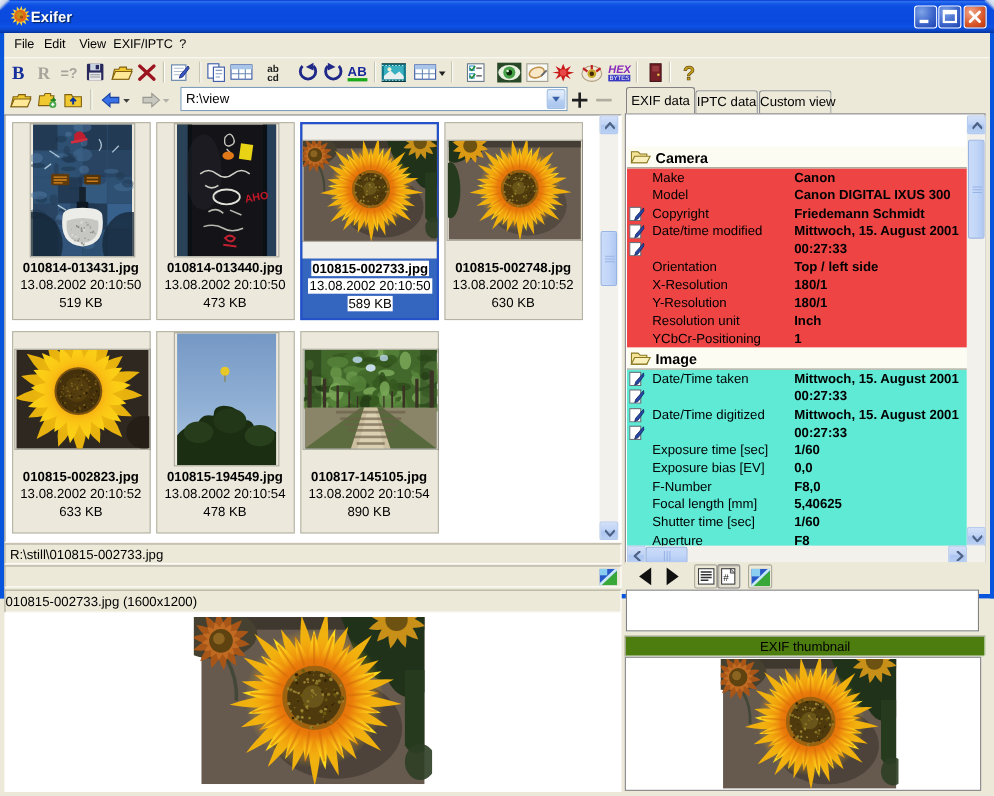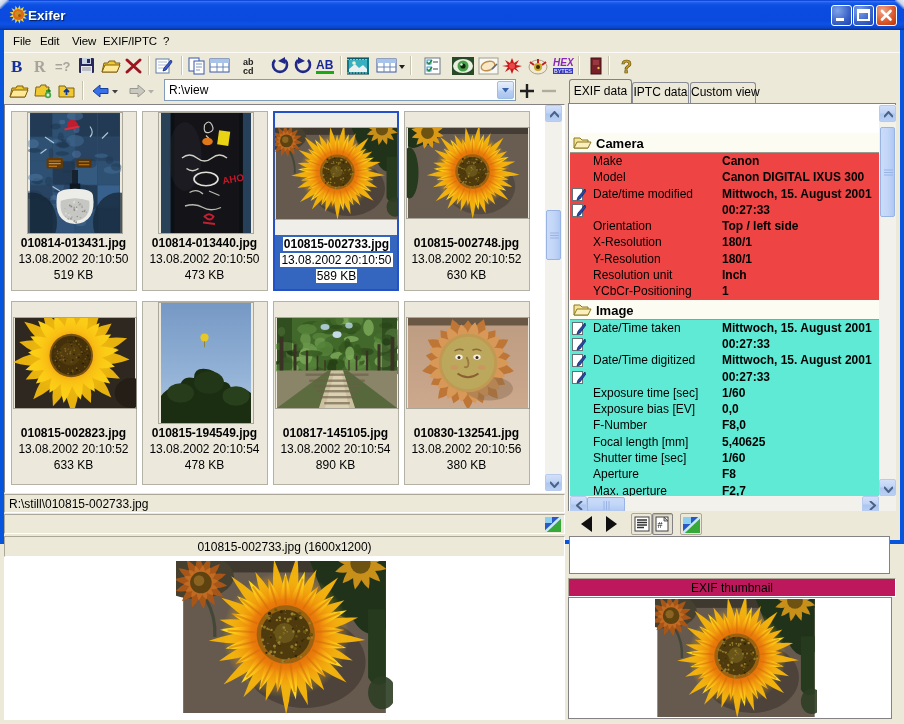--- a/index.html
+++ b/index.html
@@ -54,21 +54,21 @@
 #exifpane { position:absolute; left:0; top:25px; width:328px; height:410px; background:#fff; border:1px solid #848284; }
 #exifscroll { position:absolute; left:1px; top:1px; width:309px; height:390px; overflow:hidden; background:#fff;margin-top:28px; }
 .sechdr { position:relative; height:20px; background:#FDFCF2; border-bottom:1px solid #9C9A8C; font-size:13px; font-weight:bold; }
 .sechdr span { position:absolute; left:26px; top:3px; }
 .exrow { position:relative; height:16.3px; font-size:12px; }
 .exrow .lb { position:absolute; left:23px; top:1px; }
 .exrow .vl { position:absolute; left:152px; top:1px; font-weight:bold; }
 .edico { position:absolute; left:2px; top:1px; width:14px; height:14px; }
 #navbar { position:absolute; left:0; top:433px; width:328px; height:25px; background:#ECE9D8; }
 #notebox { position:absolute; left:1px; top:458px; width:321px; height:38px; background:#fff; border:1px solid #848284; }
-#thumbcap { position:absolute; left:0; top:500px; width:328px; height:19px; background:#be185d; font-size:12px; text-align:center;
+#thumbcap { position:absolute; left:0; top:500px; width:328px; height:19px; background:#4d7c0f; font-size:12px; text-align:center;
   border:1px solid; border-color:#ACA899 #FFFFFF #FFFFFF #ACA899; }
 #thumbarea { position:absolute; left:0; top:519px; width:324px; height:122px; background:#fff; border:1px solid #848284; }
 </style></head><body>
 
 <div id="win">
 <div id="titlebar">
       <div style="position:absolute;left:0;top:0;width:9px;height:9px;background:linear-gradient(135deg,#E8EEF8 0%,#C8D4E8 35%,rgba(200,212,232,0) 60%)"></div>
       <div style="position:absolute;right:0;top:0;width:9px;height:9px;background:linear-gradient(225deg,#E8EEF8 0%,#C8D4E8 35%,rgba(200,212,232,0) 60%)"></div>
   <svg style="position:absolute;left:9px;top:5px" width="19" height="19" viewBox="0 0 19 19">
         <path d="M13.5 11.4 L18.8 9.5 L13.5 7.6 Z" fill="#F2D440"></path>
@@ -1241,28 +1241,20 @@
         <div class="sz">478 KB</div>
   </div>
   <div class="cell" style="left:267.5px;top:195.5px;height:184px">
     <svg class="ph" style="left:2px;top:16px" width="122" height="90">
           <use href="#path" width="122" height="90"></use>
         </svg>
     <div class="fn">010817-145105.jpg</div>
         <div class="dt">13.08.2002 20:10:54</div>
         <div class="sz">890 KB</div>
   </div>
-  <div class="cell" style="left:398.5px;top:195.5px;height:184px">
-    <svg class="ph" style="left:2px;top:16px" width="122" height="90">
-          <use href="#sunface" width="122" height="90"></use>
-        </svg>
-    <div class="fn">010830-132541.jpg</div>
-        <div class="dt">13.08.2002 20:10:56</div>
-        <div class="sz">380 KB</div>
-  </div>
 </div>
 <div class="sb-v" style="left:541px;top:105px;height:386px;">
   <div class="sbtn" style="left:0;top:0">
         <svg class="arr" width="9" height="8">
           <path d="M0 6 L4.5 1 L9 6" fill="none" stroke="#4D6185" stroke-width="2"></path>
         </svg>
       </div>
   <div class="sbthumb" style="top:105px;height:50px">
         <svg style="position:absolute;left:3px;top:21px" width="9" height="8">
           <path d="M0 1 h9 M0 3.5 h9 M0 6 h9" stroke="#98B4E4" stroke-width="1"></path>
@@ -1278,21 +1270,21 @@
       <span style="position:absolute;left:4px;top:2px">R:\still\010815-002733.jpg</span>
     </div>
 <div class="bar" style="top:514px;height:20px">
   <svg style="position:absolute;right:3px;top:2px" width="16" height="15">
         <rect width="16" height="15" fill="#2858C8"></rect>
         <path d="M0 15 L16 2 L16 15 Z" fill="#38A838"></path>
         <path d="M0 15 L16 0" stroke="#C8E8F8" stroke-width="2.5"></path>
         <rect x="0" y="0" width="7" height="6" fill="#8ACFF2"></rect>
       </svg>
 </div>
-<div class="bar" style="top:536px;height:21px;text-align:center"><span style="position:relative;top:3px">010815-002733.jpg (1600x1200)</span></div>
+<div class="bar" style="top:536px;height:21px;"><span style="position:relative;top:3px">010815-002733.jpg (1600x1200)</span></div>
 <div id="prevarea" style="position:absolute;left:0;top:557px;width:561px;height:163px;background:#fff;">
   <svg style="position:absolute;left:172px;top:4px" width="217" height="152">
         <use href="#sunscene" width="217" height="152"></use>
       </svg>
 </div>
 
 <div id="rightcol">
   <div class="tab" style="left:1px;top:1px;width:63px;height:24px;z-index:3;border-color:#848284"><span style="position:relative;top:4px">EXIF data</span></div>
   <div class="tab" style="left:64px;top:4px;width:57px;height:21px"><span style="position:relative;top:2px">IPTC data</span></div>
   <div class="tab" style="left:122px;top:4px;width:66px;height:21px"><span style="position:relative;top:2px">Custom view</span></div>
@@ -1306,20 +1298,28 @@
             <span>Camera</span>
           </div>
       <div style="background:#ef4444">
         <div class="exrow">
               <span class="lb">Make</span>
               <span class="vl">Canon</span>
             </div>
         <div class="exrow">
               <span class="lb">Model</span>
               <span class="vl">Canon DIGITAL IXUS 300</span>
+            </div>
+        <div class="exrow">
+              <svg class="edico" width="14" height="14">
+                <rect x="0.5" y="1.5" width="10" height="12" fill="#fff" stroke="#687078"></rect>
+                <path d="M13 2 L6 10 L5 13 L8 12 L13.5 4.5 Z" fill="#2848A8" stroke="#102058" stroke-width="0.7"></path>
+              </svg>
+              <span class="lb">Copyright</span>
+              <span class="vl">Friedemann Schmidt</span>
             </div>
         <div class="exrow">
               <svg class="edico" width="14" height="14">
                 <rect x="0.5" y="1.5" width="10" height="12" fill="#fff" stroke="#687078"></rect>
                 <path d="M13 2 L6 10 L5 13 L8 12 L13.5 4.5 Z" fill="#2848A8" stroke="#102058" stroke-width="0.7"></path>
               </svg>
               <span class="lb">Date/time modified</span>
               <span class="vl">Mittwoch, 15. August 2001</span>
             </div>
         <div class="exrow">

